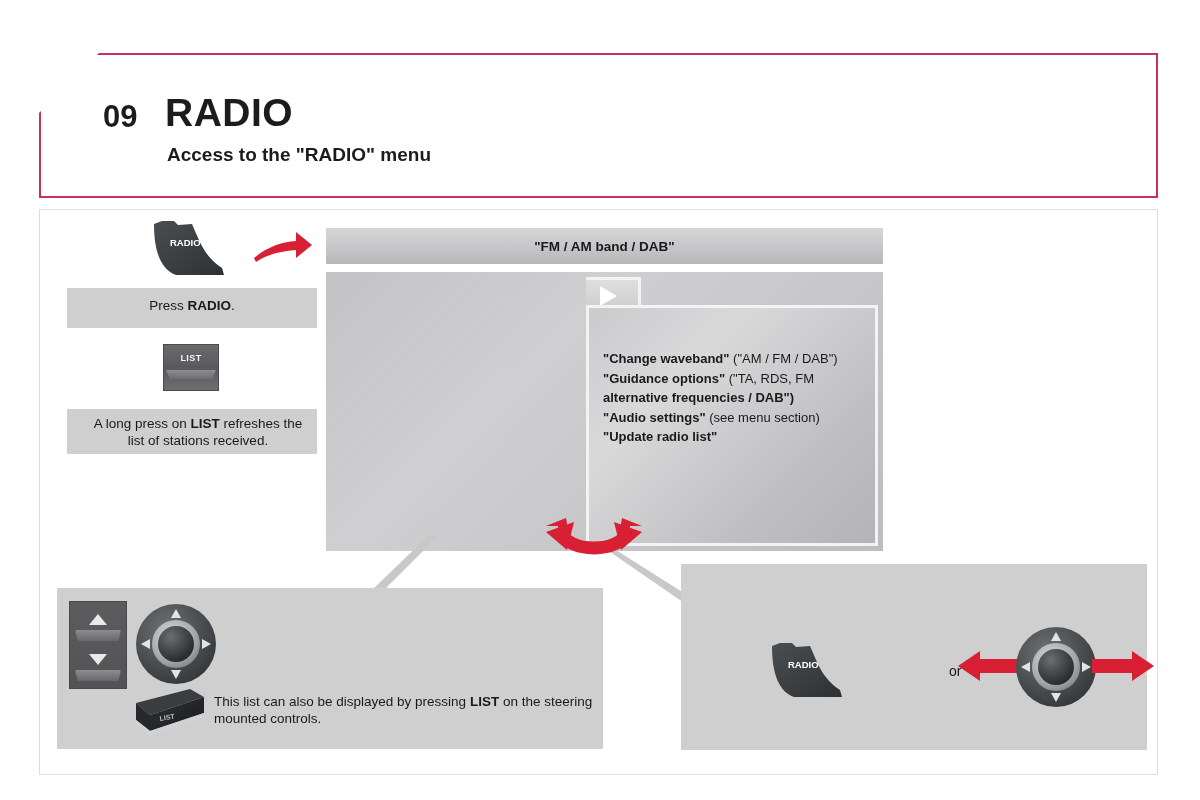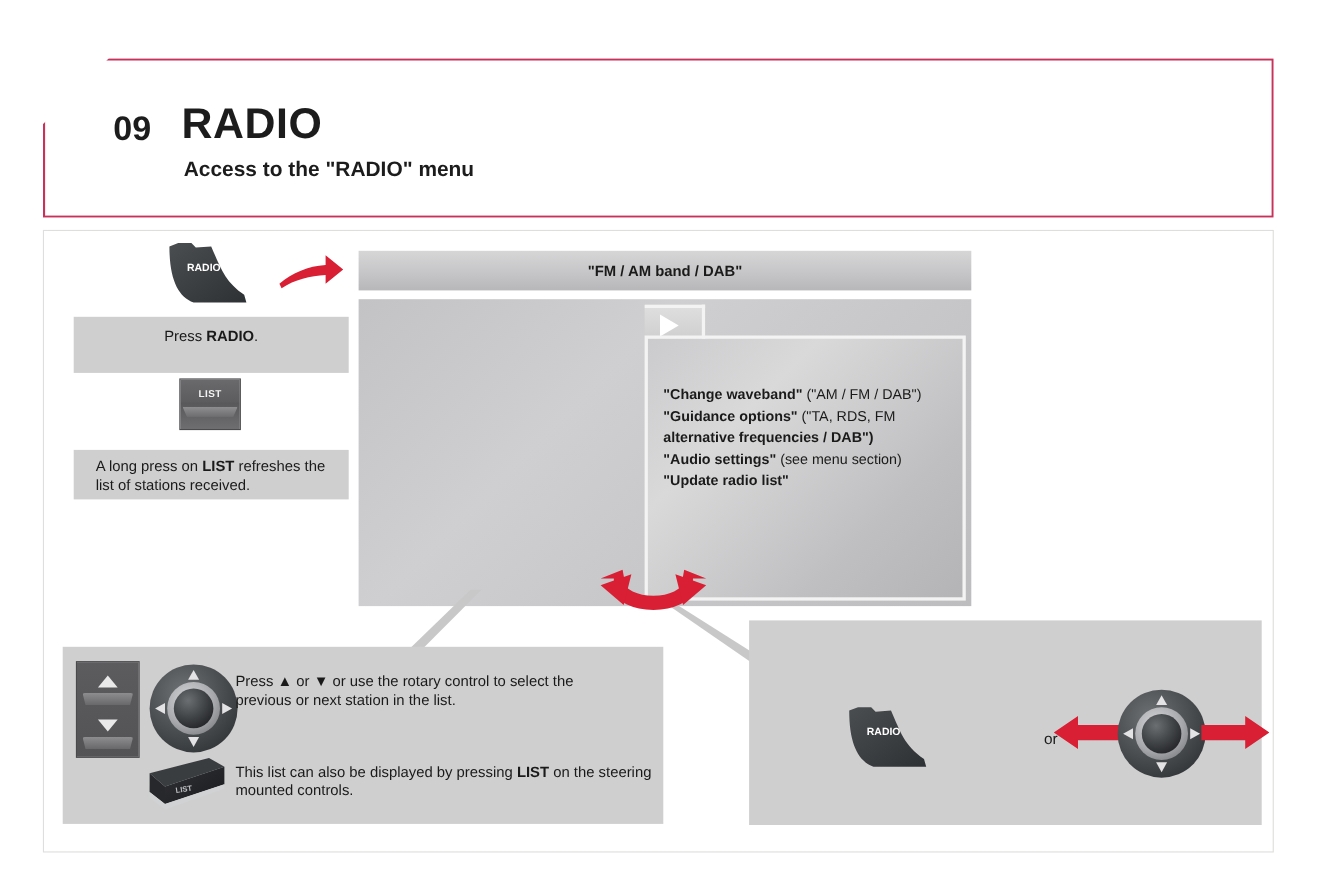--- a/index.html
+++ b/index.html
@@ -193,33 +193,33 @@
       <text x="22" y="26" font-family="Liberation Sans, sans-serif" font-size="9.5" font-weight="bold" fill="#ffffff">RADIO</text>
     </svg>
   </div>
 
   <div class="arrow-svg" style="left:252px;top:228px;width:62px;height:40px;">
     <svg width="62" height="40" viewBox="0 0 62 40">
       <path d="M2,30 C14,20 28,14 44,13 L44,4 L60,17 L44,30 L44,22 C30,23 16,26 4,34 Z" fill="#d81f33"></path>
     </svg>
   </div>
 
-  <div class="gbox" style="left:67px;top:288px;width:250px;height:51px;">
+  <div class="gbox" style="left:67px;top:288px;width:250px;height:40px;">
     <div class="gbox-txt" style="text-align:center;line-height:35px;">
       <span>Press </span><b>RADIO</b><span>.</span>
     </div>
   </div>
 
   <div class="list-key" style="left:163px;top:344px;">
     <div class="lbl">LIST</div>
     <div class="ridge"></div>
   </div>
 
   <div class="gbox" style="left:67px;top:409px;width:250px;height:45px;">
-    <div class="gbox-txt" style="padding:6px 8px 0 20px;">
+    <div class="gbox-txt" style="padding:6px 8px 0 20px;text-align:center;">
       <span>A long press on </span><b>LIST</b><span> refreshes the list of stations received.</span>
     </div>
   </div>
 
   <div class="screen-title">"FM / AM band / DAB"</div>
   <div class="screen-body"></div>
 
 
   <div class="menu-tab">
     <div class="tri"></div>
@@ -287,24 +287,20 @@
         <circle cx="41" cy="41" r="40" fill="url(#rg-out)"></circle>
         <circle cx="41" cy="41" r="24" fill="url(#rg-mid)"></circle>
         <circle cx="41" cy="41" r="18" fill="url(#rg-knob)"></circle>
         <polygon points="41,6 36,15 46,15" fill="#e3e3e5"></polygon>
         <polygon points="41,76 36,67 46,67" fill="#e3e3e5"></polygon>
         <polygon points="6,41 15,36 15,46" fill="#e3e3e5"></polygon>
         <polygon points="76,41 67,36 67,46" fill="#e3e3e5"></polygon>
       </svg>
     </div>
 
-    <div class="panel-txt" style="position:absolute;left:157px;top:23px;width:380px;">
-      <div>Press ▲ or ▼ or use the rotary control to select the</div>
-      <div>previous or next station in the list.</div>
-    </div>
 
     <div class="steer-list" style="left:73px;top:99px;width:78px;height:52px;">
       <svg width="78" height="52" viewBox="0 0 78 52">
         <defs>
           <linearGradient id="sl1" x1="0" y1="0" x2="1" y2="1">
             <stop offset="0%" stop-color="#2f3134"></stop>
             <stop offset="100%" stop-color="#191b1e"></stop>
           </linearGradient>
         </defs>
         <polygon points="6,16 60,2 74,10 20,28" fill="#3a3d40"></polygon>

